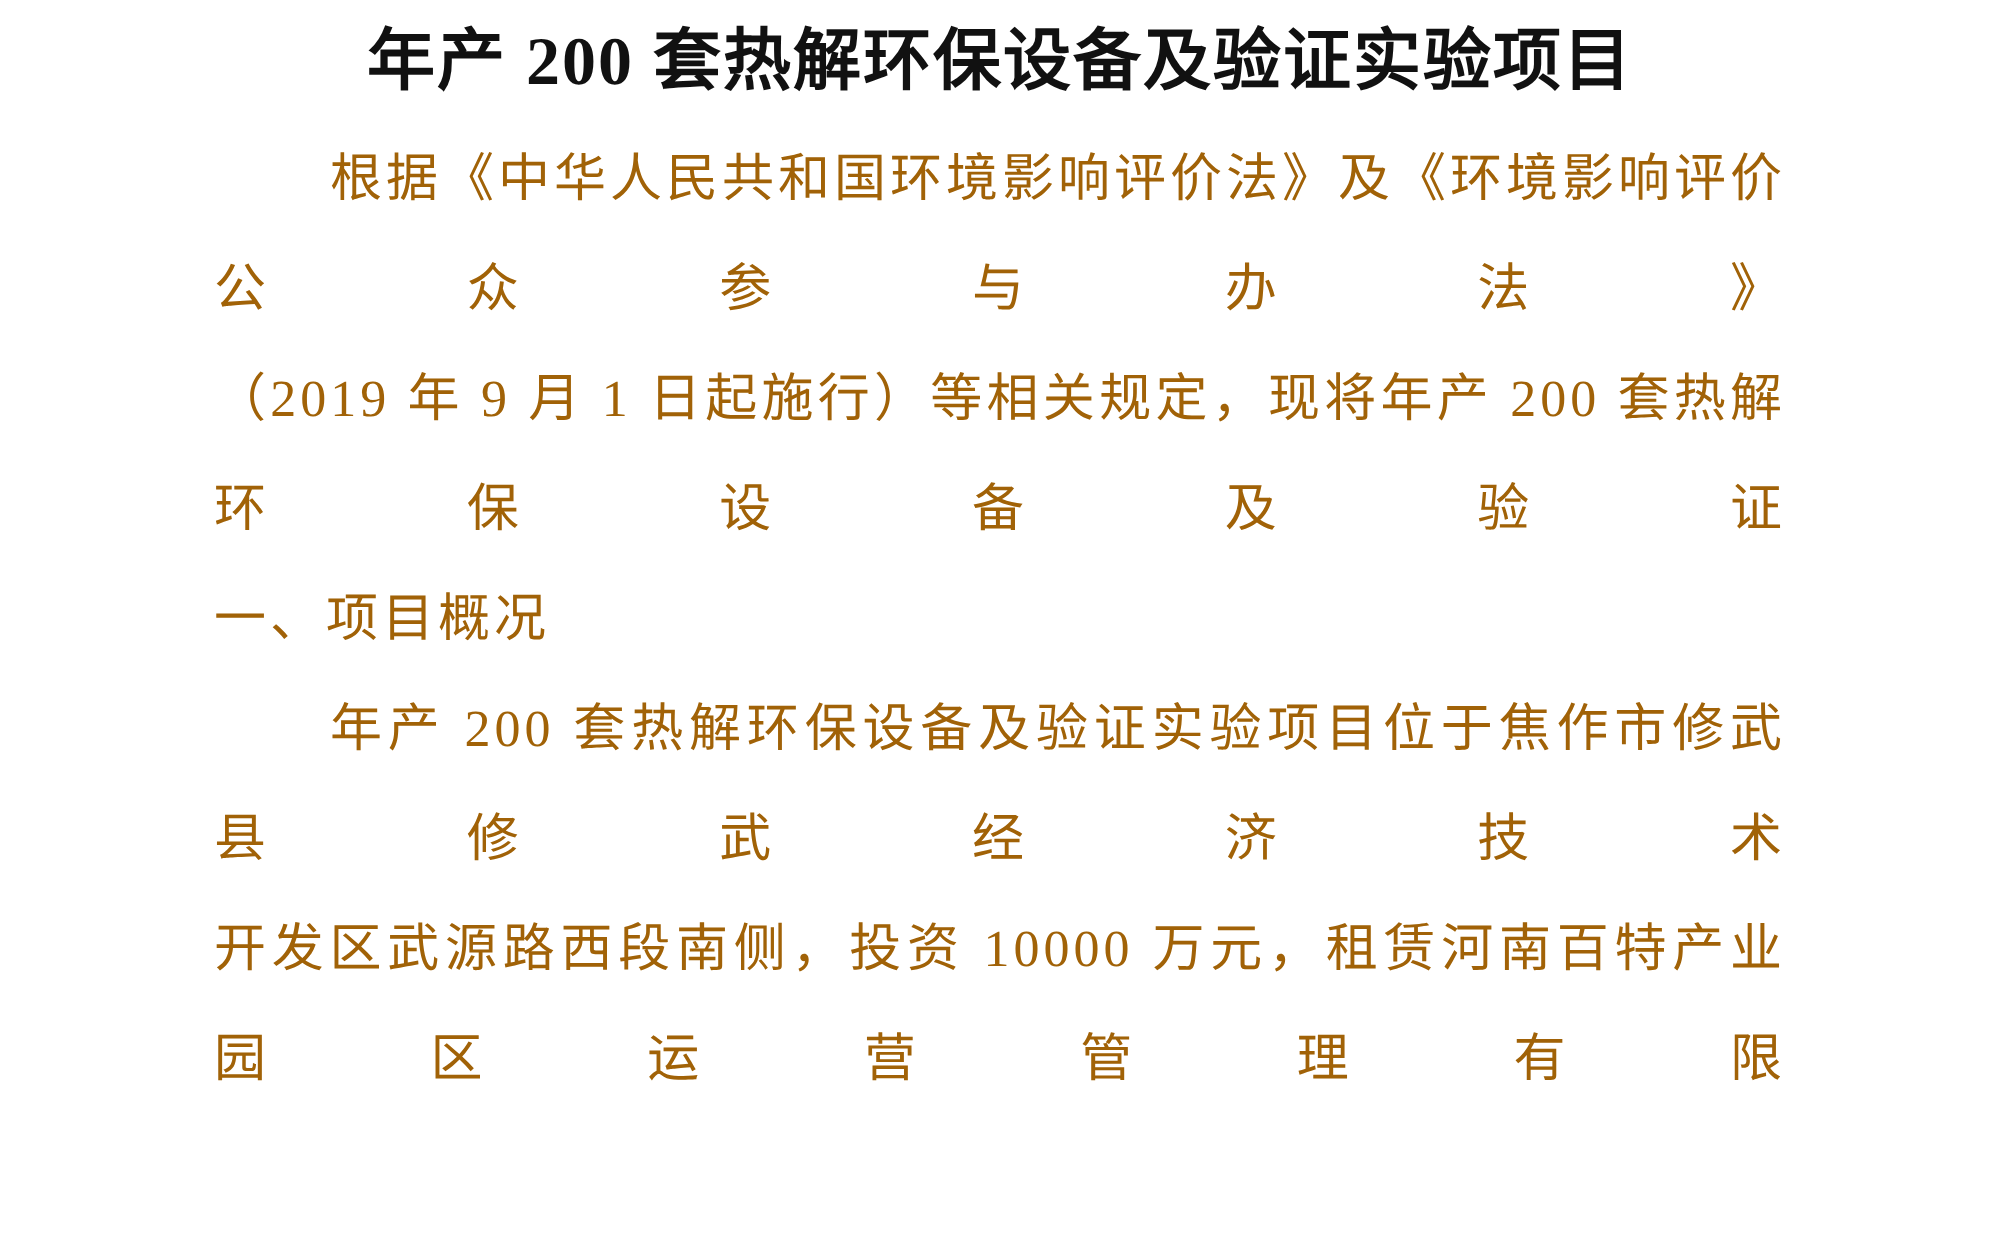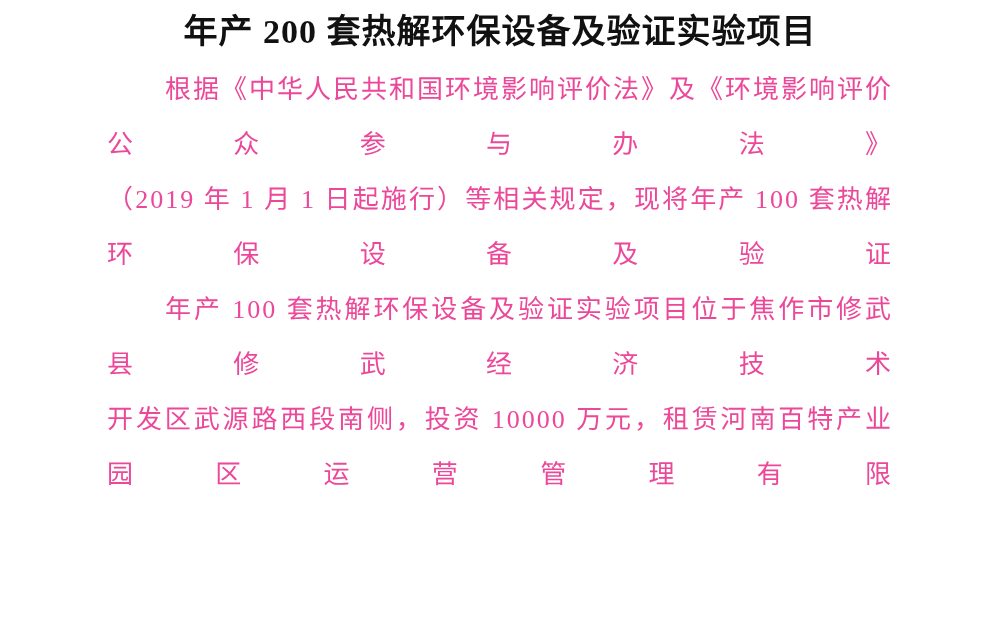--- a/index.html
+++ b/index.html
@@ -33,21 +33,21 @@
   }
   .body-block {
     margin-top: 0;
   }
   .body-line {
     font-size: 26px;
     line-height: 55px;
     letter-spacing: 2px;
     white-space: nowrap;
     text-align: left;
-    color: #ec4899;
+    color: #a16207;
   }
   .body-line.justify {
     white-space: normal;
     text-align: justify;
     text-align-last: justify;
   }
   .body-line.indent {
     text-indent: 58px;
   }
 </style>
@@ -57,23 +57,24 @@
 <div class="page">
 
   <div class="title-block">
     <div class="title-line">年产 200 套热解环保设备及验证实验项目</div>
   </div>
 
   <div class="body-block">
 
     <div class="body-line justify indent">根据《中华人民共和国环境影响评价法》及《环境影响评价公众参与办法》</div>
 
-    <div class="body-line justify">（2019 年 1 月 1 日起施行）等相关规定，现将年产 100 套热解环保设备及验证</div>
+    <div class="body-line justify">（2019 年 9 月 1 日起施行）等相关规定，现将年产 200 套热解环保设备及验证</div>
 
 
+    <div class="body-line">一、项目概况</div>
 
-    <div class="body-line justify indent">年产 100 套热解环保设备及验证实验项目位于焦作市修武县修武经济技术</div>
+    <div class="body-line justify indent">年产 200 套热解环保设备及验证实验项目位于焦作市修武县修武经济技术</div>
 
     <div class="body-line justify">开发区武源路西段南侧，投资 10000 万元，租赁河南百特产业园区运营管理有限</div>
 
   </div>
 
 </div>
 
 </body></html>

